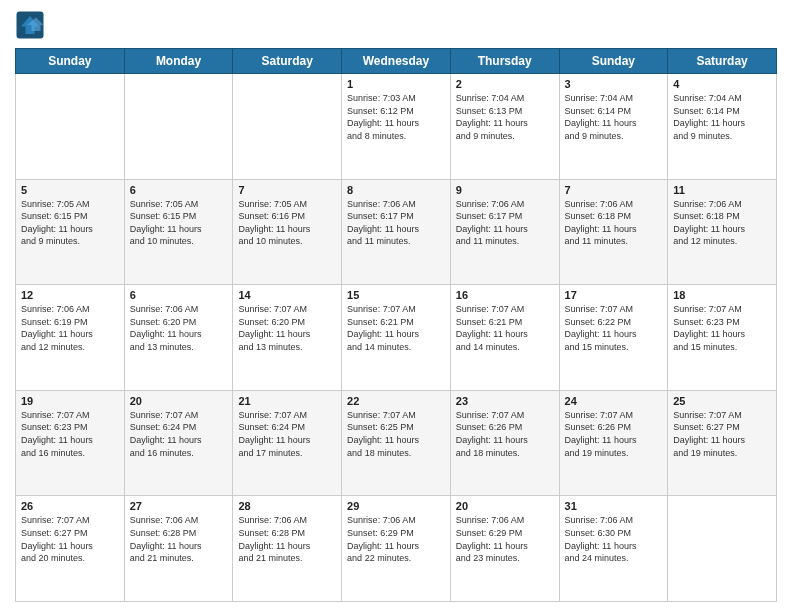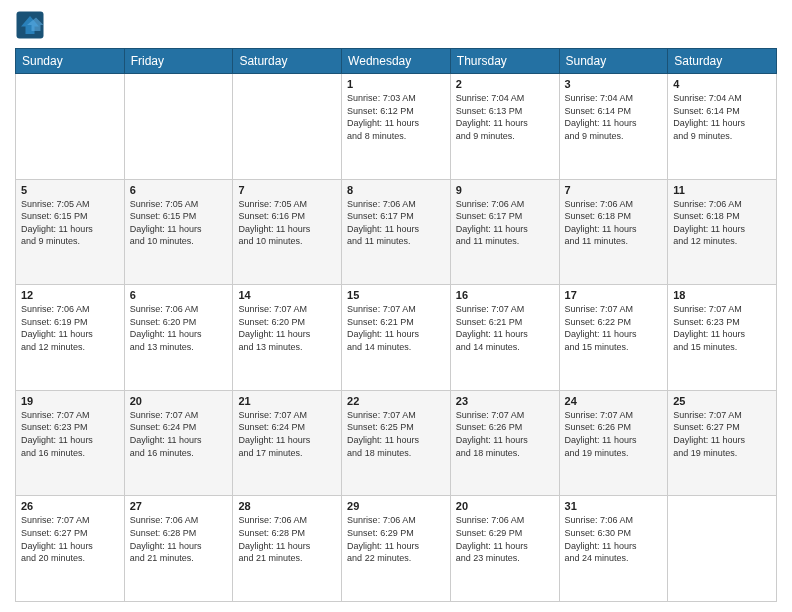--- a/index.html
+++ b/index.html
@@ -54,24 +54,24 @@
     .calendar {
       flex: 1;
       border: 1px solid #ccc;
       border-collapse: collapse;
       width: 100%;
       table-layout: fixed;
     }
     .calendar th {
       background-color: #2471a3;
       color: #fff;
-      text-align: left;
+      text-align: center;
       padding: 5px 6px;
       font-size: 12px;
-      font-weight: normal;
+      font-weight: bold;
       border: 1px solid #1a5276;
     }
     .calendar td {
       vertical-align: top;
       padding: 4px 5px;
       border: 1px solid #ccc;
       font-size: 9.5px;
       color: #222;
       background: #fff;
       height: 78px;
@@ -114,21 +114,21 @@
       <div class="month-title"></div>
       <div class="location"></div>
     </div>
   </div>
 
   <table class="calendar">
     <thead>
       <tr>
 
       <th>Sunday</th>
-          <th>Friday</th>
+          <th>Monday</th>
           <th>Saturday</th>
           <th>Wednesday</th>
           <th>Thursday</th>
           <th>Sunday</th>
           <th>Saturday</th>
         </tr>
     </thead>
     <tbody id="calendar-body">
 
     <tr>

